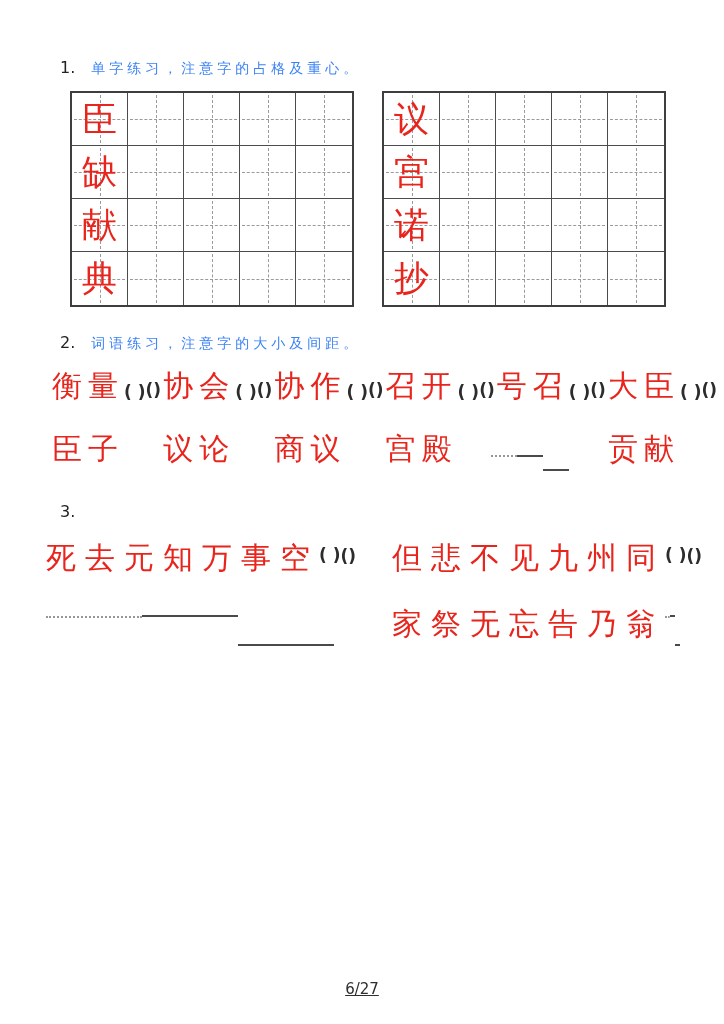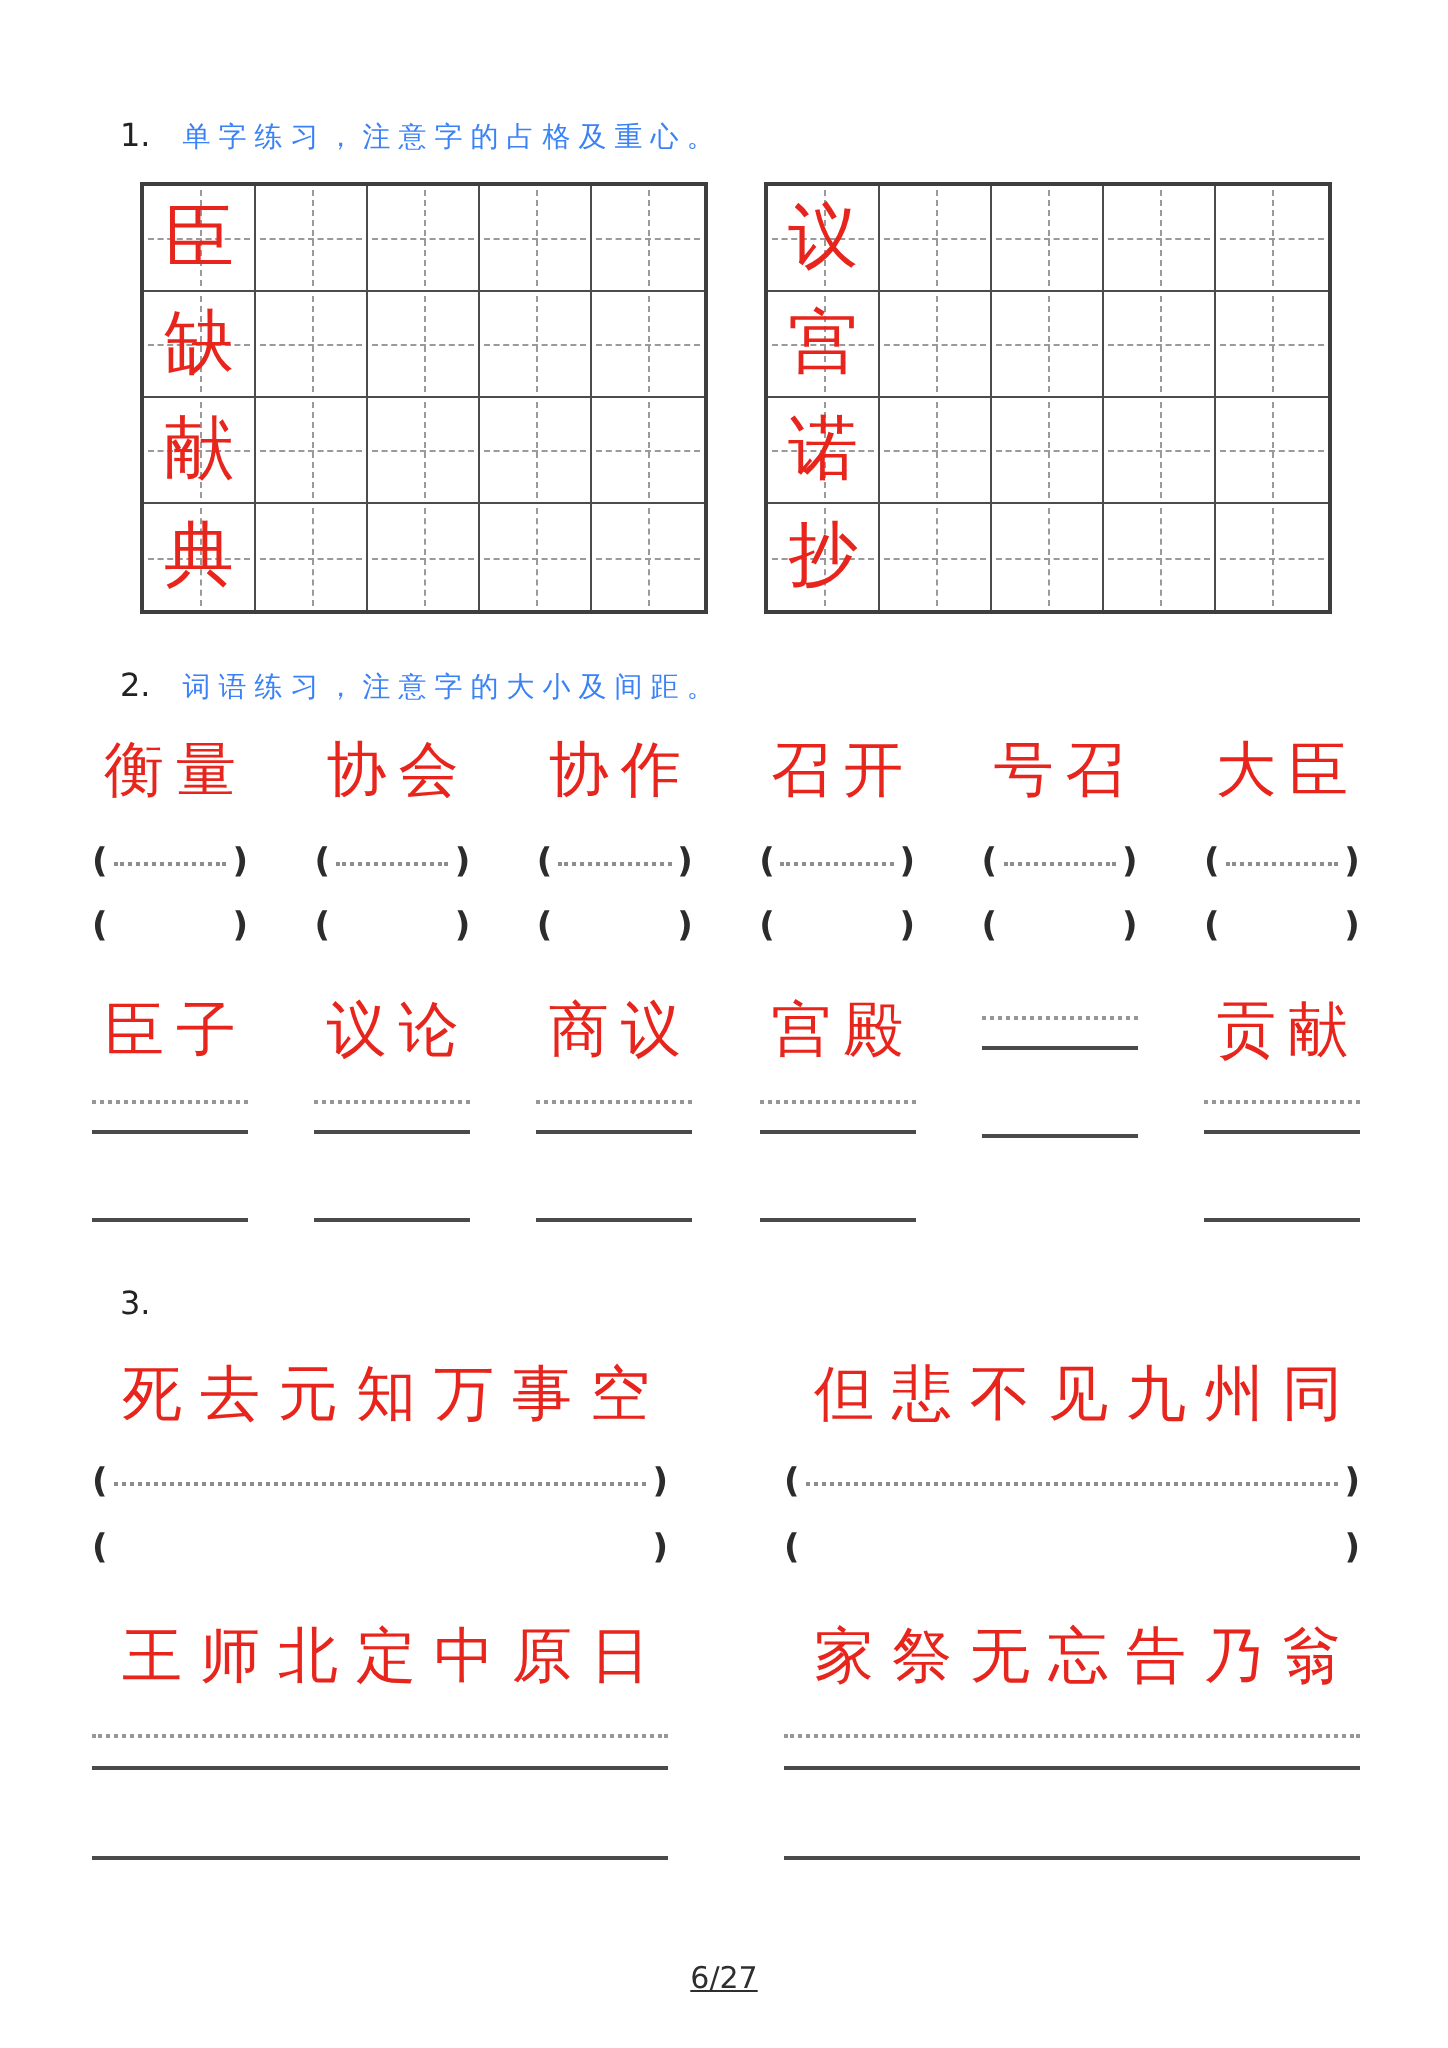--- a/index.html
+++ b/index.html
@@ -25,35 +25,35 @@
   .cell:nth-last-child(-n+5) { border-bottom:none; }
   .cell::before { content:""; position:absolute; top:50%; left:2px; right:2px;
                   border-top:1px dashed var(--guide); }
   .cell::after  { content:""; position:absolute; left:50%; top:2px; bottom:2px;
                   border-left:1px dashed var(--guide); }
   .model-char { position:relative; z-index:1; color:var(--red); font-size:35px; line-height:1;
                 font-family:"DejaVu Serif", serif; }
 
   
   .words-row { display:flex; justify-content:space-between; margin-top:12px; }
-  .word-col { width:78px; display:flex; flex-direction:column; align-items:center; }
+  .word-col { width:78px; display:flex; flex-direction:row; align-items:center; }
   .red-word { color:var(--red); font-size:30px; line-height:42px; letter-spacing:6px;
               padding-left:6px; white-space:nowrap; font-family:"DejaVu Serif", serif; }
   .paren { width:100%; display:flex; align-items:center; justify-content:space-between;
            font-size:17px; font-weight:bold; color:#2c2c2c; height:24px; }
   .paren .dashline { flex:1; border-top:2px dotted #8d8d8d; margin:2px 3px 0 3px; }
   .paren.dashed { margin-top:12px; }
   .paren.empty  { margin-top:8px; }
   .dotted-line { width:100%; border-top:2px dotted #979797; margin-top:13px; }
   .solid-line  { width:100%; border-top:2px solid #4a4a4a; margin-top:13px; }
   .solid-line.lower { margin-top:42px; }
 
   
   .sent-row { display:flex; justify-content:space-between; margin-top:14px; }
-  .sent-col { width:288px; display:flex; flex-direction:column;align-items:flex-end; }
+  .sent-col { width:288px; display:flex; flex-direction:row; }
   .red-sentence { color:var(--red); font-size:30px; line-height:46px; letter-spacing:9px;
                   white-space:nowrap; font-family:"DejaVu Serif", serif; }
   .sent-col .paren.dashed { margin-top:8px; }
   .sent-col .paren.empty  { margin-top:9px; }
   .sent-col .dotted-line  { margin-top:15px; }
   .sent-col .solid-line   { margin-top:14px; }
   .sent-col .solid-line.lower { margin-top:43px; }
 
   .sec2 { margin-top:26px; }
   .sec3 { margin-top:31px; }
@@ -278,21 +278,20 @@
         </div>
       <div class="paren empty">
           <span>(</span>
           <span>)</span>
         </div>
     </div>
   </div>
 
   <div class="sent-row row-gap">
     <div class="sent-col">
-      <div class="red-sentence">王师北定中原日</div>
       <div class="dotted-line"></div>
       <div class="solid-line"></div>
       <div class="solid-line lower"></div>
     </div>
     <div class="sent-col">
       <div class="red-sentence">家祭无忘告乃翁</div>
       <div class="dotted-line"></div>
       <div class="solid-line"></div>
       <div class="solid-line lower"></div>
     </div>

